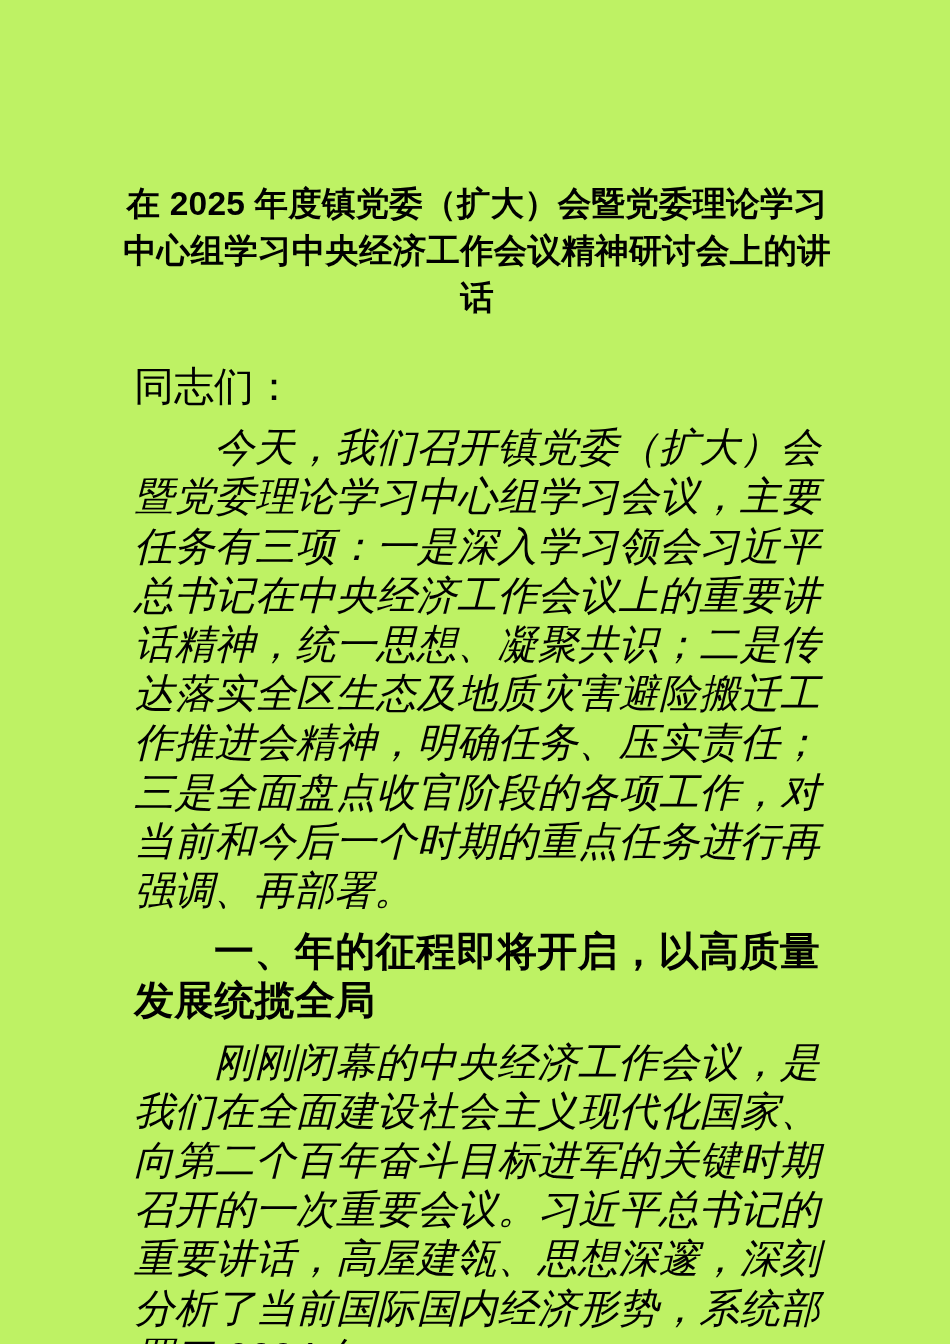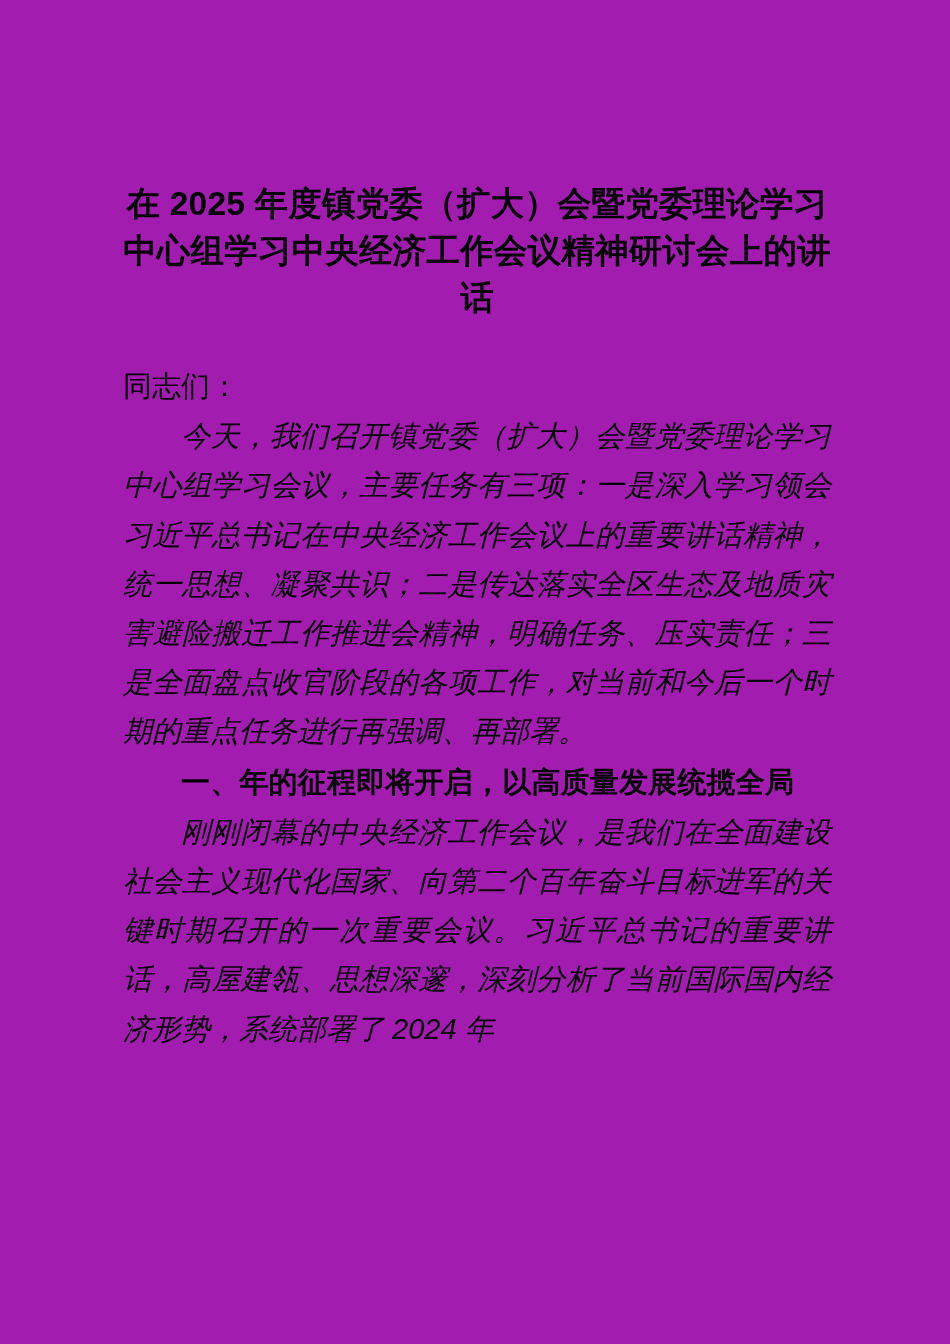--- a/index.html
+++ b/index.html
@@ -12,21 +12,21 @@
     height: 1344px;
     font-family: "Liberation Sans", "DejaVu Sans", sans-serif;
     color: #000000;
     overflow: hidden;
   }
 
   .page {
     position: relative;
     width: 950px;
     height: 1344px;
-    background: #a21caf;
+    background: #bef264;
     box-sizing: border-box;
   }
 
   .content {
     position: absolute;
     left: 122px;
     top: 0;
     width: 710px;
   }
 
@@ -42,22 +42,22 @@
     word-break: break-all;
     font-family: "Liberation Sans", "DejaVu Sans", sans-serif;
   }
 
   
   .body-block {
     margin-top: 41px;
   }
 
   p.para {
-    margin: 1px;
-    font-size: 29px;
+    margin: 12px;
+    font-size: 40px;
     line-height: 49.2px;
     text-align: justify;
     text-justify: inter-ideograph;
     word-break: break-all;
     font-weight: 400;
     letter-spacing: 0px;
   }
 
   p.salutation {
     text-indent: 0;

